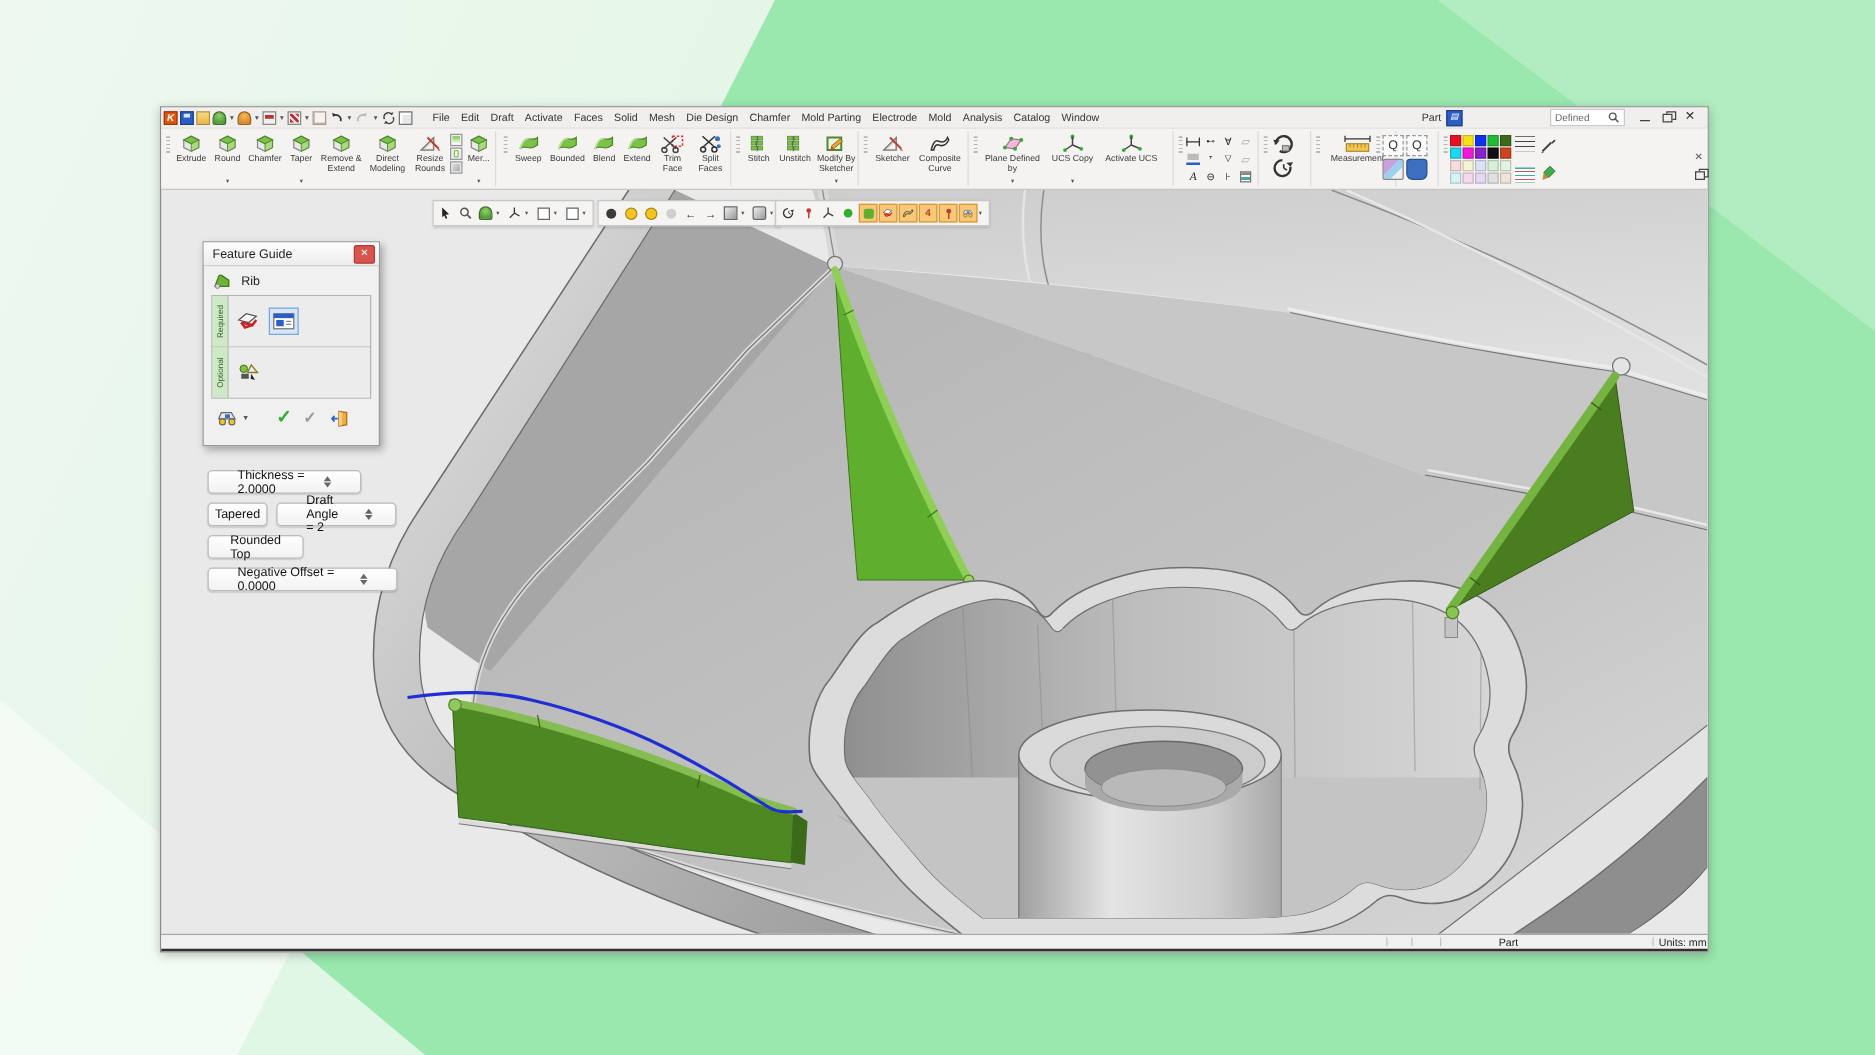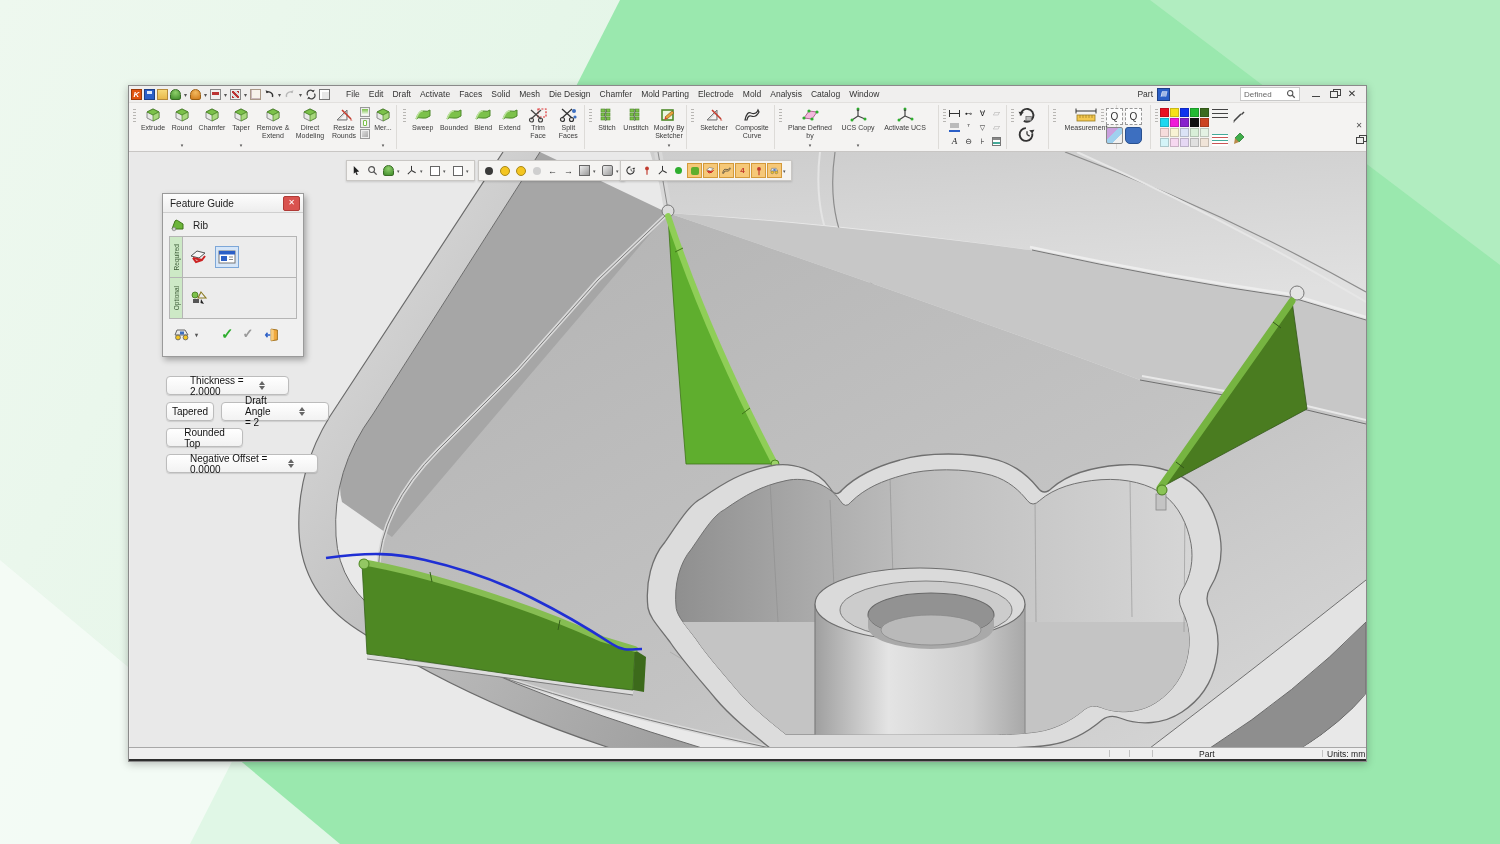--- a/index.html
+++ b/index.html
@@ -922,21 +922,21 @@
     <div class="pbtn" style="left:36px;top:224px;width:123px;">
       <span>Thickness =  2.0000</span>
       <span class="spin">
           <b class="up"></b>
           <b class="dn"></b>
         </span>
     </div>
     <div class="pbtn" style="left:36px;top:250px;width:45px;justify-content:center">
       <span>Tapered</span>
     </div>
-    <div class="pbtn" style="left:91px;top:250px;width:108px;gap:14px;">
+    <div class="pbtn" style="left:91px;top:250px;width:96px;gap:14px;">
       <span>Draft Angle = 2</span>
       <span class="spin">
           <b class="up"></b>
           <b class="dn"></b>
         </span>
     </div>
     <div class="pbtn" style="left:36px;top:276px;width:77px;justify-content:center">
       <span>Rounded Top</span>
     </div>
     <div class="pbtn" style="left:36px;top:302px;width:152px;">

